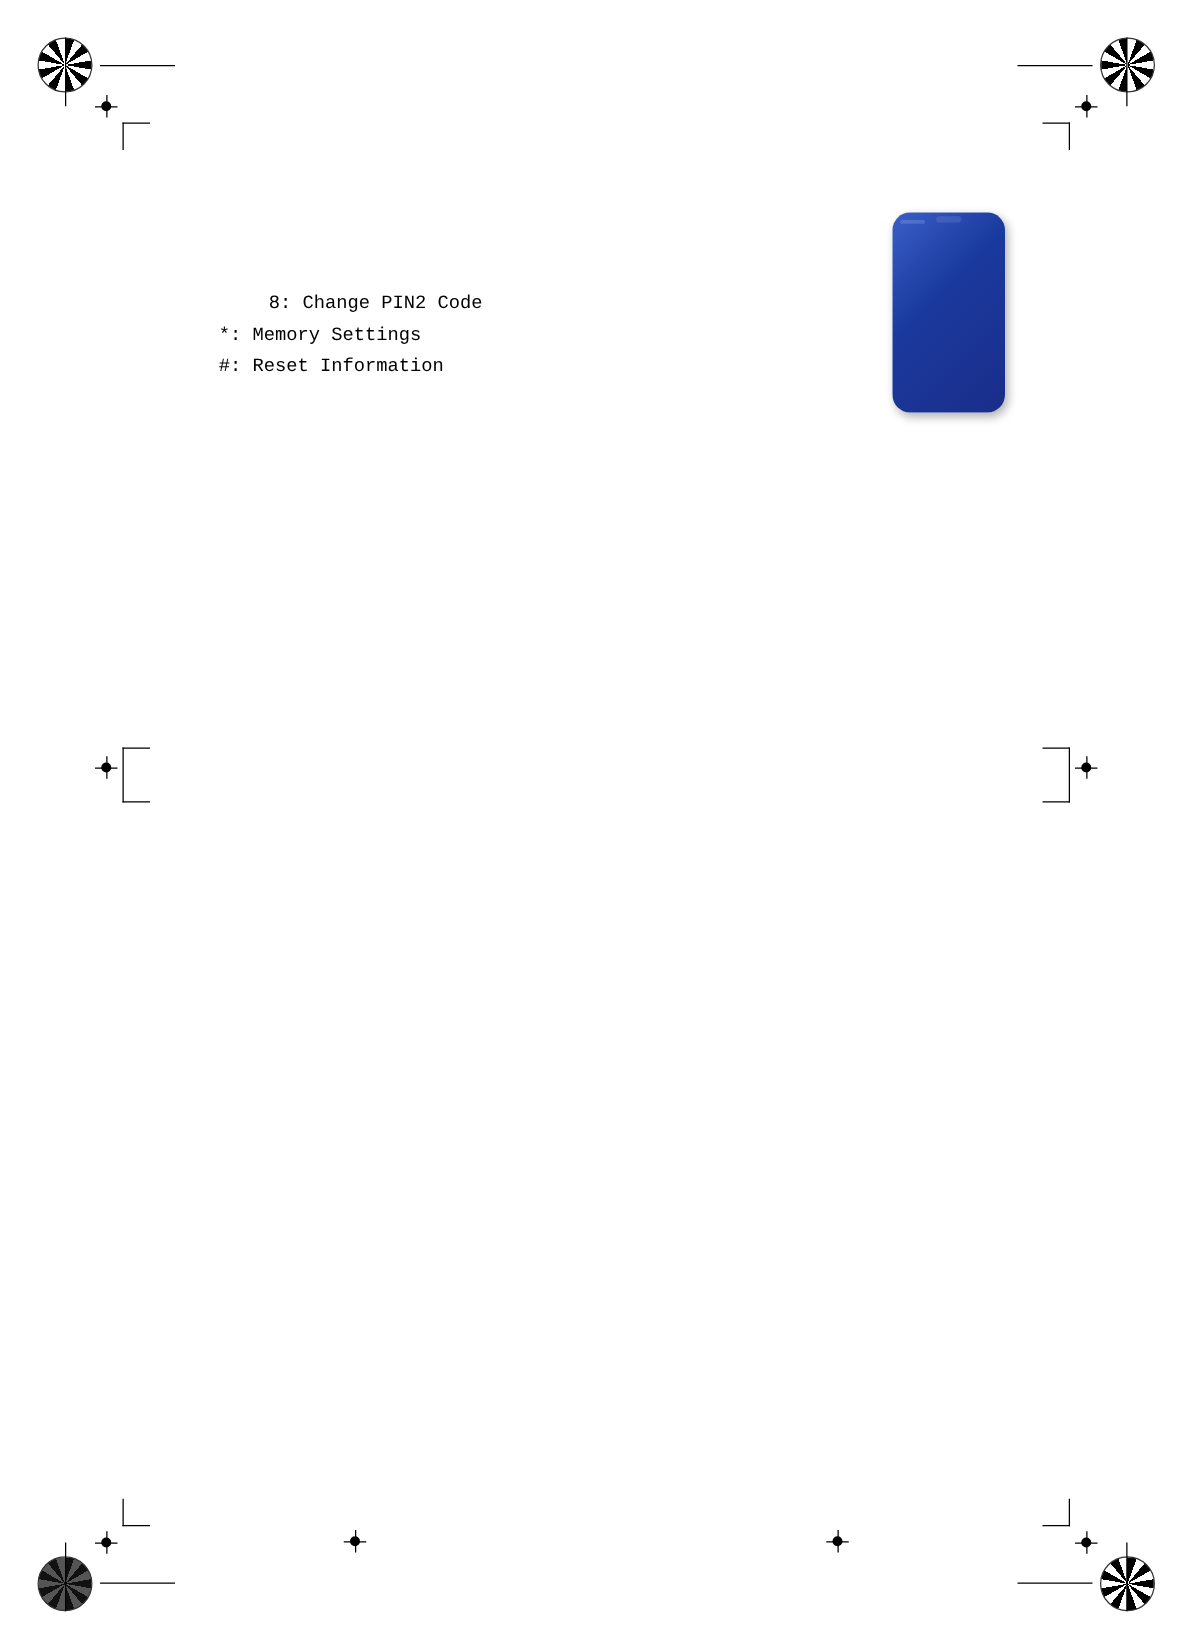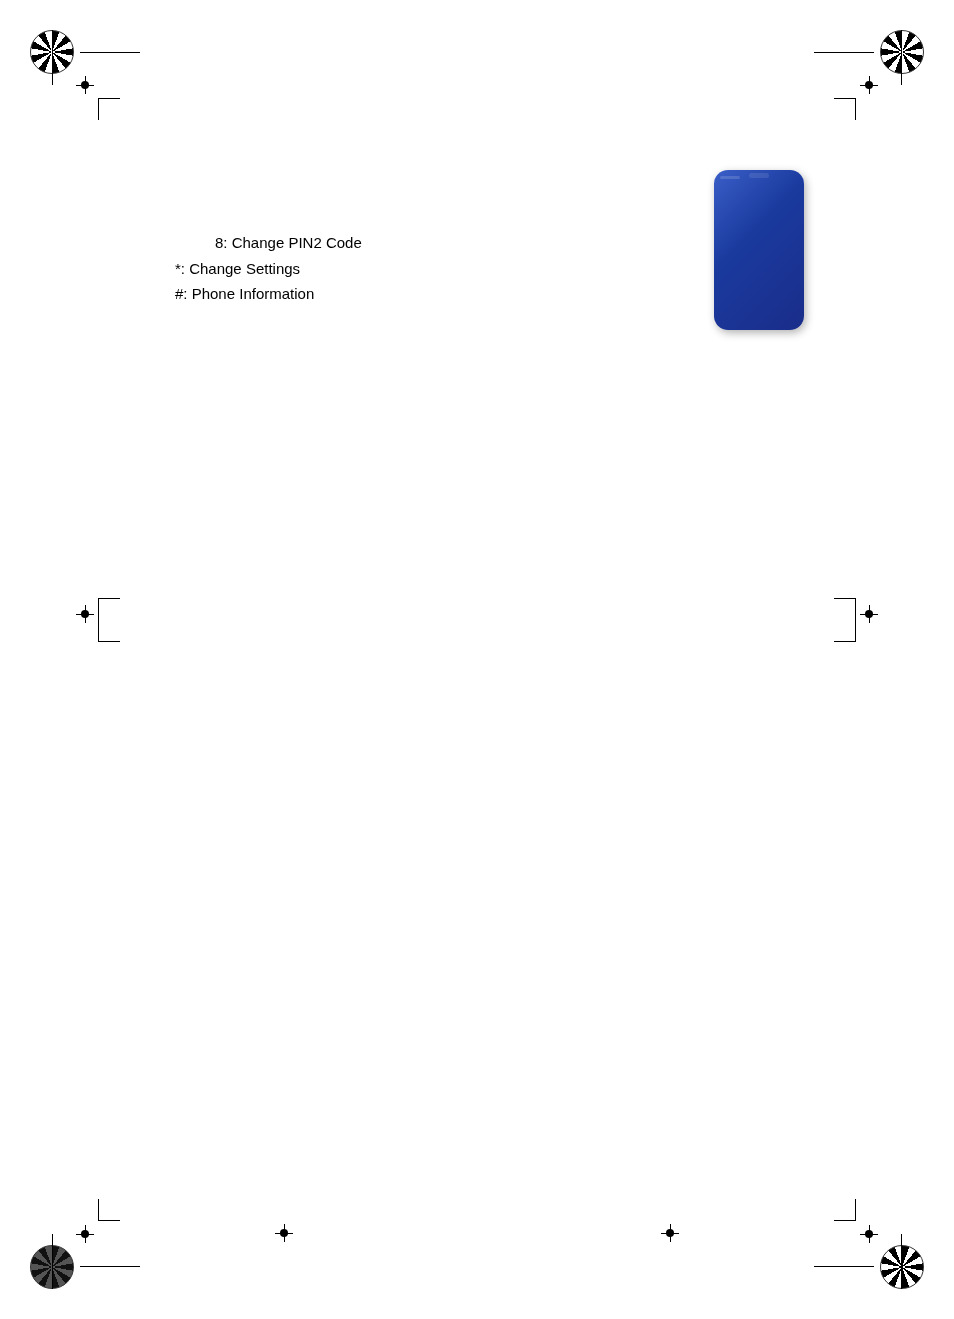--- a/index.html
+++ b/index.html
@@ -22,21 +22,21 @@
       position: absolute;
       top: 230px;
       left: 175px;
       width: 420px;
     }
 
     .menu-item {
       font-size: 15px;
       color: #000;
       line-height: 1.7;
-      font-family: Liberation Sans, sans-serif;
+      font-family: Liberation Mono, monospace;
     }
 
     .menu-item.indent {
       padding-left: 40px;
     }
 
     
     .phone-illustration {
       position: absolute;
       top: 170px;
@@ -147,19 +147,19 @@
 
 <div style="position:absolute; bottom:98px; right:98px; width:22px; height:22px; border-bottom:1px solid #000; border-right:1px solid #000;"></div>
 
 <div style="position:absolute; bottom:30px; right:30px; width:44px; height:44px; border-radius:50%; border:1px solid #333; background: conic-gradient(#000 0deg 20deg, #fff 20deg 40deg, #000 40deg 60deg, #fff 60deg 80deg, #000 80deg 100deg, #fff 100deg 120deg, #000 120deg 140deg, #fff 140deg 160deg, #000 160deg 180deg, #fff 180deg 200deg, #000 200deg 220deg, #fff 220deg 240deg, #000 240deg 260deg, #fff 260deg 280deg, #000 280deg 300deg, #fff 300deg 320deg, #000 320deg 340deg, #fff 340deg 360deg);"></div>
 
 <div style="position:absolute; bottom:52px; right:80px; width:60px; height:1px; background:#000;"></div>
 <div style="position:absolute; bottom:30px; right:52px; width:1px; height:55px; background:#000;"></div>
 
 <div class="content-area">
   <div class="menu-item indent">8: Change PIN2 Code</div>
-  <div class="menu-item">*: Change Settings</div>
-  <div class="menu-item">#: Phone Information</div>
+  <div class="menu-item">*: Memory Settings</div>
+  <div class="menu-item">#: Reset Information</div>
 </div>
 
 <div class="phone-illustration">
   <div class="phone-body"></div>
 </div>
 
 </body></html>

